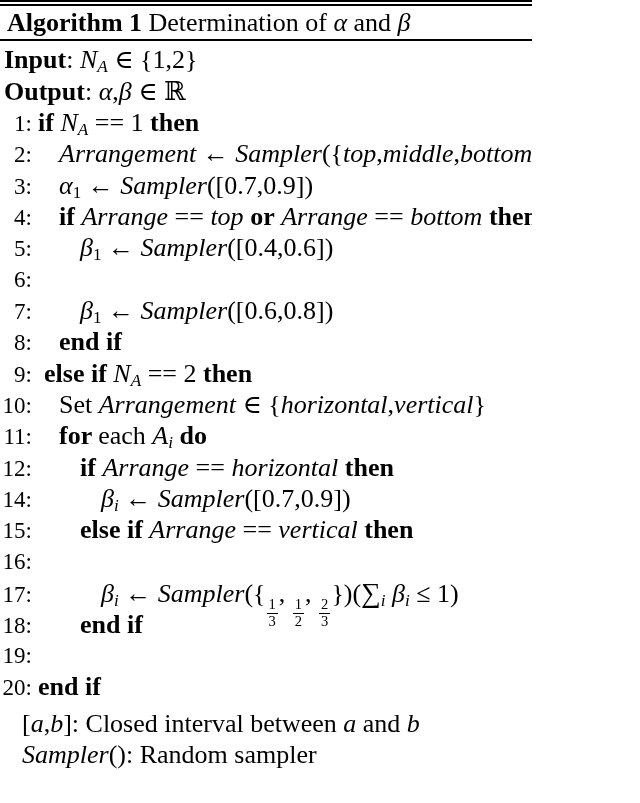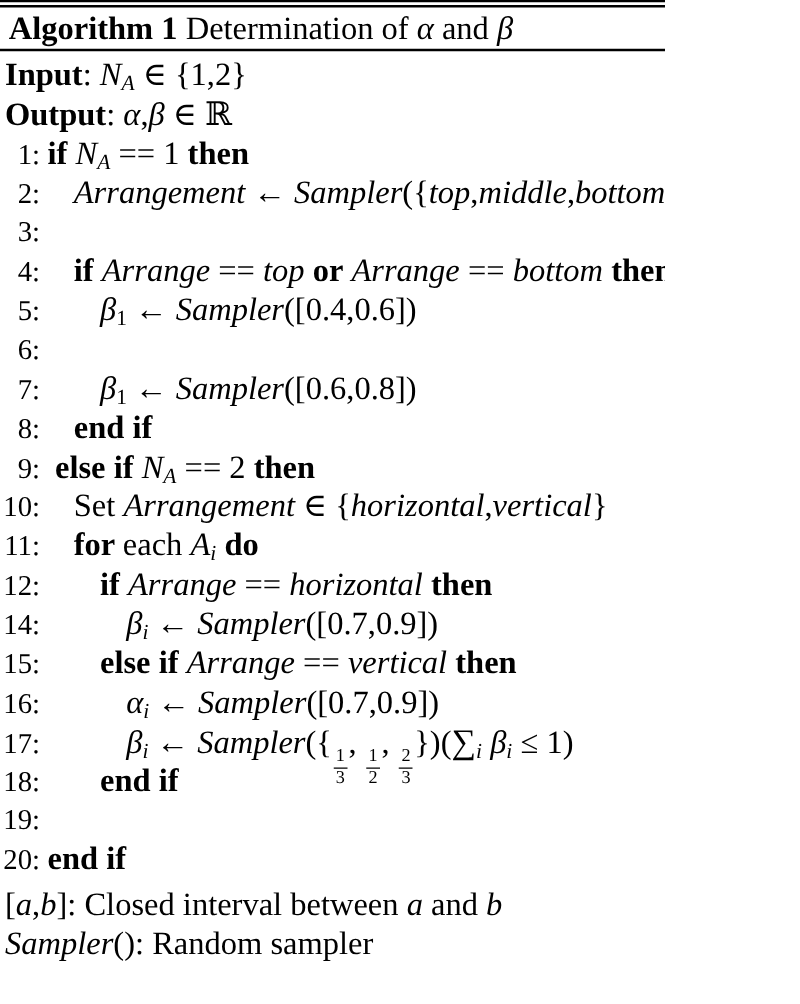--- a/index.html
+++ b/index.html
@@ -10,21 +10,21 @@
   .rule-double .bar{height:2px;background:#000;}
   .rule-double .gap{height:2px;background:#fff;}
   .rule{height:2px;background:#000;}
   .caption{height:33px;line-height:33px;padding-left:7px;white-space:pre;overflow:hidden;}
   .io{padding:3px 0 0 4px;}
   .io-row{height:31.5px;line-height:31.5px;white-space:pre;}
   .body{padding-top:0;}
   .line{height:31.35px;line-height:31.35px;display:flex;align-items:baseline;white-space:pre;}
   .lnum{flex:0 0 32px;text-align:right;font-size:23px;}
   .lcontent{margin-left:6px;}
-  .notes{margin-top:5px;padding-left:4px;}
+  .notes{margin-top:5px;padding-left:22px;}
   .note{height:31.5px;line-height:31.5px;white-space:pre;}
   .seg-b{font-weight:700;}
   .seg-i{font-style:italic;}
   .seg-r{font-style:normal;}
   .seg-si{font-style:italic;font-size:0.66em;vertical-align:-0.24em;line-height:0;}
   .seg-sr{font-style:normal;font-size:0.66em;vertical-align:-0.24em;line-height:0;}
   .seg-sum{font-size:1.06em;}
   .frac{display:inline-flex;flex-direction:column;align-items:center;vertical-align:-0.5em;
         font-size:0.56em;line-height:1.05;margin:0 1px;font-style:normal;}
   .fden{border-top:1.5px solid #000;padding:0 2px;}
@@ -41,33 +41,33 @@
   </div>
   <div class="caption"><span class="seg-b">Algorithm 1</span><span class="seg-r"> Determination of </span><span class="seg-i">α</span><span class="seg-r"> and </span><span class="seg-i">β</span></div>
   <div class="rule"></div>
   <div class="io">
       <div class="io-row"><span class="seg-b">Input</span><span class="seg-r">: </span><span class="seg-i">N</span><span class="seg-si">A</span><span class="seg-r"> ∈ {1,2}</span></div>
       <div class="io-row"><span class="seg-b">Output</span><span class="seg-r">: </span><span class="seg-i">α</span><span class="seg-r">,</span><span class="seg-i">β</span><span class="seg-r"> ∈ ℝ</span></div>
     </div>
   <div class="body">
       <div class="line"><span class="lnum">1:</span><span class="lcontent" style="padding-left: 0px;"><span class="seg-b">if </span><span class="seg-i">N</span><span class="seg-si">A</span><span class="seg-r"> == 1 </span><span class="seg-b">then</span></span></div>
       <div class="line"><span class="lnum">2:</span><span class="lcontent" style="padding-left: 21px;"><span class="seg-i">Arrangement</span><span class="seg-r"> ← </span><span class="seg-i">Sampler</span><span class="seg-r">({</span><span class="seg-i">top</span><span class="seg-r">,</span><span class="seg-i">middle</span><span class="seg-r">,</span><span class="seg-i">bottom</span><span class="seg-r">})</span></span></div>
-      <div class="line"><span class="lnum">3:</span></div>
+      <div class="line"><span class="lnum">3:</span><span class="lcontent" style="padding-left: 21px;"><span class="seg-i">α</span><span class="seg-sr">1</span><span class="seg-r"> ← </span><span class="seg-i">Sampler</span><span class="seg-r">([0.7,0.9])</span></span></div>
       <div class="line"><span class="lnum">4:</span><span class="lcontent" style="padding-left: 21px;"><span class="seg-b">if </span><span class="seg-i">Arrange</span><span class="seg-r"> == </span><span class="seg-i">top</span><span class="seg-r"> </span><span class="seg-b">or</span><span class="seg-r"> </span><span class="seg-i">Arrange</span><span class="seg-r"> == </span><span class="seg-i">bottom</span><span class="seg-r"> </span><span class="seg-b">then</span></span></div>
       <div class="line"><span class="lnum">5:</span><span class="lcontent" style="padding-left: 42px;"><span class="seg-i">β</span><span class="seg-sr">1</span><span class="seg-r"> ← </span><span class="seg-i">Sampler</span><span class="seg-r">([0.4,0.6])</span></span></div>
       <div class="line"><span class="lnum">6:</span></div>
       <div class="line"><span class="lnum">7:</span><span class="lcontent" style="padding-left: 42px;"><span class="seg-i">β</span><span class="seg-sr">1</span><span class="seg-r"> ← </span><span class="seg-i">Sampler</span><span class="seg-r">([0.6,0.8])</span></span></div>
       <div class="line"><span class="lnum">8:</span><span class="lcontent" style="padding-left: 21px;"><span class="seg-b">end if</span></span></div>
       <div class="line"><span class="lnum">9:</span><span class="lcontent" style="padding-left: 0px; margin-left: 12px;"><span class="seg-b">else if </span><span class="seg-i">N</span><span class="seg-si">A</span><span class="seg-r"> == 2 </span><span class="seg-b">then</span></span></div>
       <div class="line"><span class="lnum">10:</span><span class="lcontent" style="padding-left: 21px;"><span class="seg-r">Set </span><span class="seg-i">Arrangement</span><span class="seg-r"> ∈ {</span><span class="seg-i">horizontal</span><span class="seg-r">,</span><span class="seg-i">vertical</span><span class="seg-r">}</span></span></div>
       <div class="line"><span class="lnum">11:</span><span class="lcontent" style="padding-left: 21px;"><span class="seg-b">for </span><span class="seg-r">each </span><span class="seg-i">A</span><span class="seg-si">i</span><span class="seg-r"> </span><span class="seg-b">do</span></span></div>
       <div class="line"><span class="lnum">12:</span><span class="lcontent" style="padding-left: 42px;"><span class="seg-b">if </span><span class="seg-i">Arrange</span><span class="seg-r"> == </span><span class="seg-i">horizontal</span><span class="seg-r"> </span><span class="seg-b">then</span></span></div>
       <div class="line"><span class="lnum">14:</span><span class="lcontent" style="padding-left: 63px;"><span class="seg-i">β</span><span class="seg-si">i</span><span class="seg-r"> ← </span><span class="seg-i">Sampler</span><span class="seg-r">([0.7,0.9])</span></span></div>
       <div class="line"><span class="lnum">15:</span><span class="lcontent" style="padding-left: 42px;"><span class="seg-b">else if </span><span class="seg-i">Arrange</span><span class="seg-r"> == </span><span class="seg-i">vertical</span><span class="seg-r"> </span><span class="seg-b">then</span></span></div>
-      <div class="line"><span class="lnum">16:</span><span class="lcontent" style="padding-left: 63px;"><span class="seg-i">α</span><span class="seg-si">i</span><span class="seg-r"> ← </span><span class="seg-i">Sampler</span><span class="seg-r">([0.7,0.9])</span></span></div>
+      <div class="line"><span class="lnum">16:</span></div>
       <div class="line"><span class="lnum">17:</span><span class="lcontent" style="padding-left: 63px;"><span class="seg-i">β</span><span class="seg-si">i</span><span class="seg-r"> ← </span><span class="seg-i">Sampler</span><span class="seg-r">({</span><span class="frac"><span class="fnum">1</span><span class="fden">3</span></span><span class="seg-r">, </span><span class="frac"><span class="fnum">1</span><span class="fden">2</span></span><span class="seg-r">, </span><span class="frac"><span class="fnum">2</span><span class="fden">3</span></span><span class="seg-r">})(</span><span class="seg-sum">∑</span><span class="seg-si">i</span><span class="seg-r"> </span><span class="seg-i">β</span><span class="seg-si">i</span><span class="seg-r"> ≤ 1)</span></span></div>
       <div class="line"><span class="lnum">18:</span><span class="lcontent" style="padding-left: 42px;"><span class="seg-b">end if</span></span></div>
       <div class="line"><span class="lnum">19:</span></div>
       <div class="line"><span class="lnum">20:</span><span class="lcontent" style="padding-left: 0px;"><span class="seg-b">end if</span></span></div>
     </div>
   <div class="notes">
       <div class="note"><span class="seg-r">[</span><span class="seg-i">a</span><span class="seg-r">,</span><span class="seg-i">b</span><span class="seg-r">]: Closed interval between </span><span class="seg-i">a</span><span class="seg-r"> and </span><span class="seg-i">b</span></div>
       <div class="note"><span class="seg-i">Sampler</span><span class="seg-r">(): Random sampler</span></div>
     </div>
 </div>

